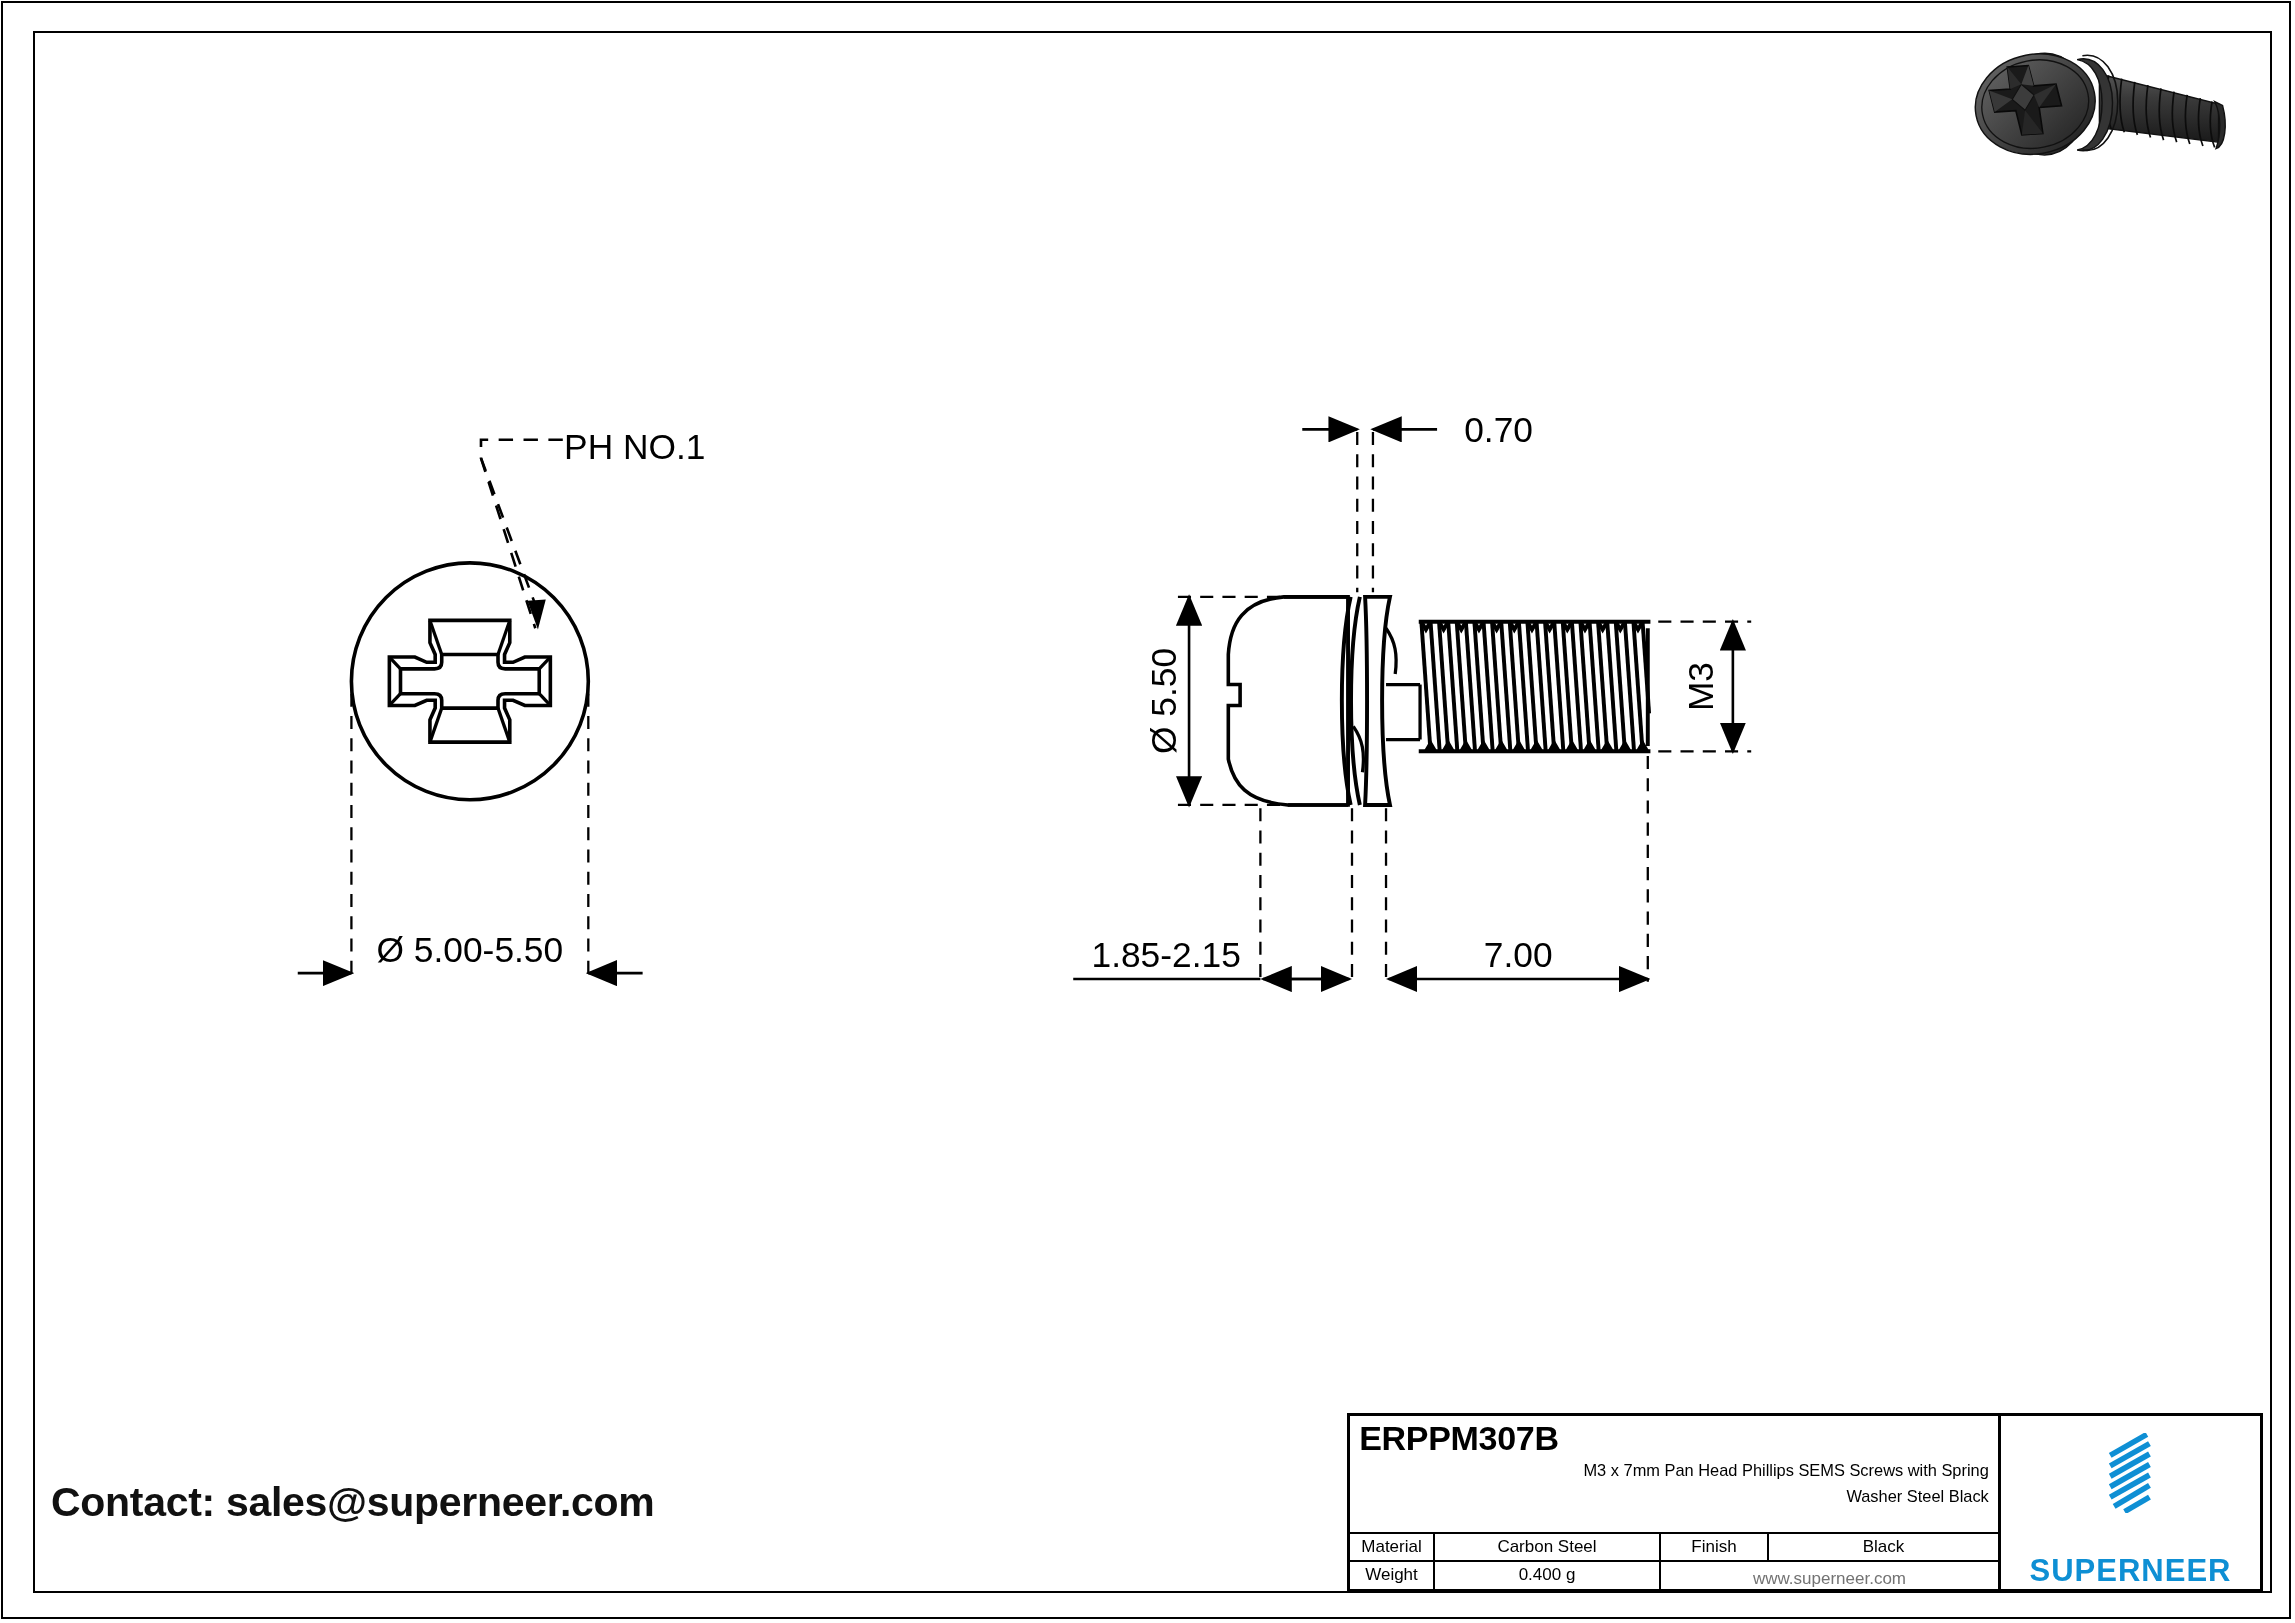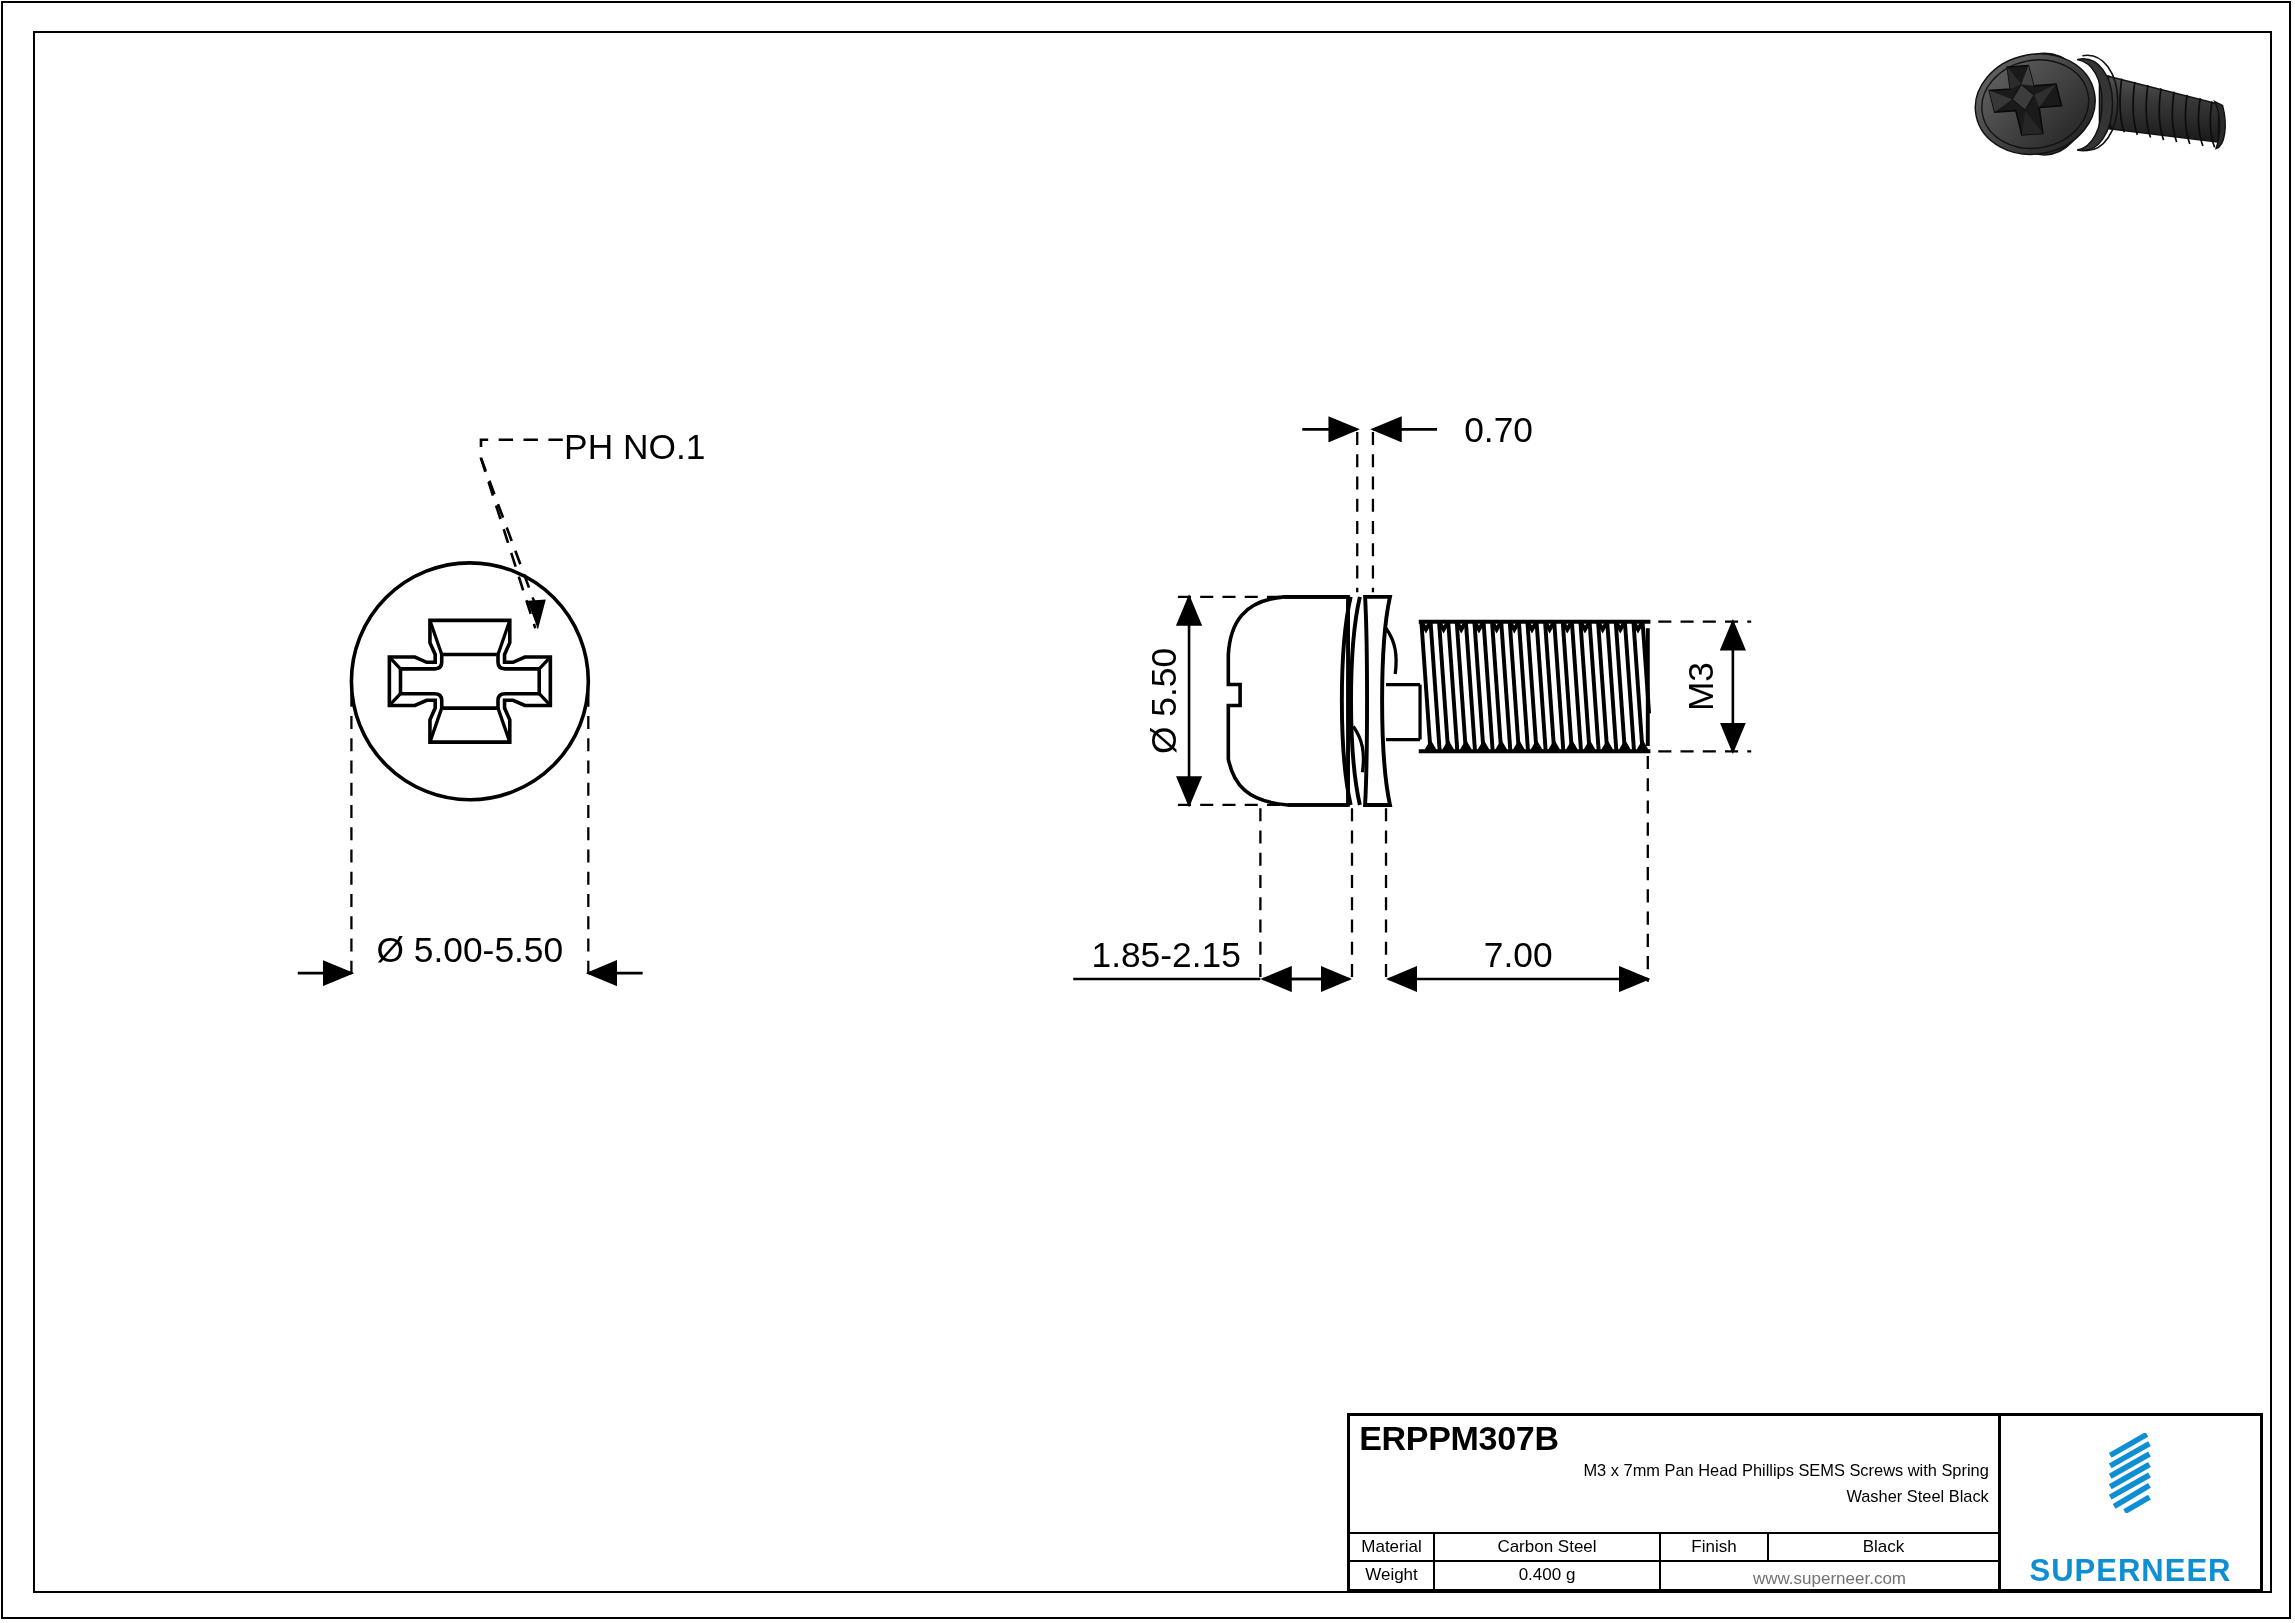--- a/index.html
+++ b/index.html
@@ -403,20 +403,21 @@
         <path d="M 134,72 L 150,92 L 132,112 L 116,92 Z" fill="#3c3c3c" stroke="#101010" stroke-width="1.6"></path>
         <path d="M 118,42 L 134,72 L 116,76 Z" fill="#2c2c2c" stroke="none"></path>
         <path d="M 150,46 L 134,72 L 152,78 Z" fill="#424242" stroke="none"></path>
         <path d="M 186,82 L 150,92 L 154,112 Z" fill="#2f2f2f" stroke="none"></path>
         <path d="M 84,72  L 116,92 L 86,106 Z" fill="#383838" stroke="none"></path>
         <path d="M 120,148 L 132,112 L 152,152 Z" fill="#262626" stroke="none"></path>
       </g>
     </g>
   </svg>
 
+  <div class="contact-text">Contact: sales@superneer.com</div>
 
   <div class="title-block">
 
     <div class="tb-left">
 
       <div class="tb-desc">
         <div class="tb-partno">ERPPM307B</div>
         <div class="tb-descline">M3 x 7mm Pan Head Phillips SEMS Screws with Spring</div>
         <div class="tb-descline">Washer Steel Black</div>
       </div>

